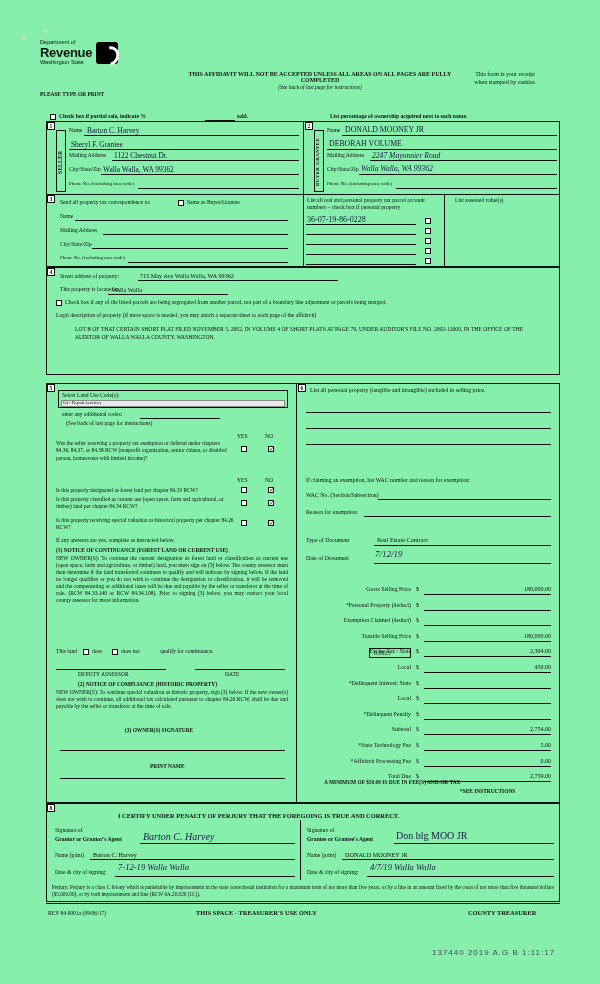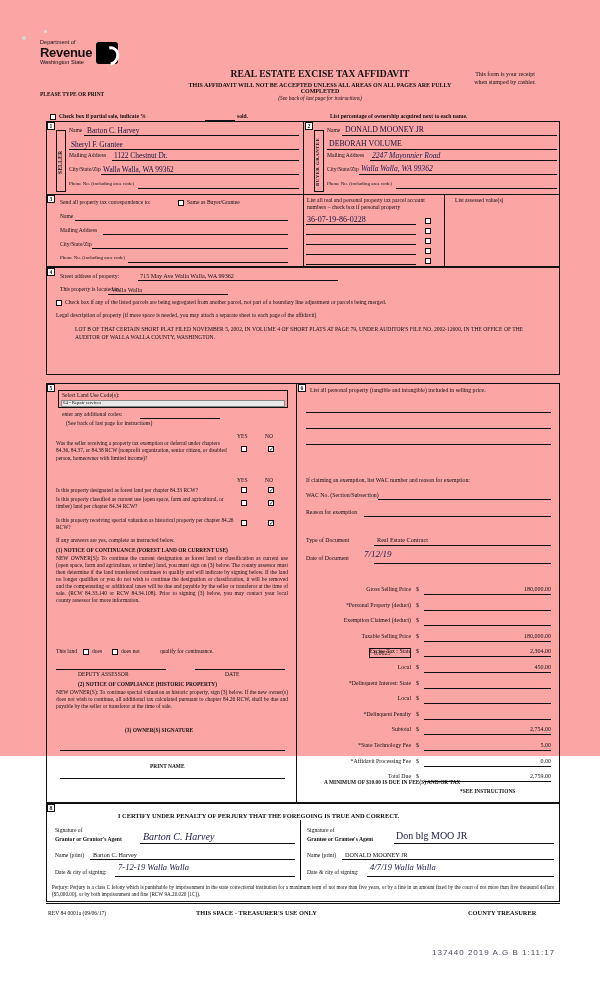--- a/index.html
+++ b/index.html
@@ -10,22 +10,22 @@
     background: #ffffff;
     font-family: "Liberation Serif", serif;
     font-size: 6.2px;
     color: #111;
     position: relative;
     overflow: hidden;
   }
   .page {
     position: absolute;
     left: 0; top: 0;
-    width: 600px; height: 756px;
-    background: #fca5a5;
+    width: 600px; height: 984px;
+    background: #86efac;
   }
   
   .hdr { position: absolute; left: 40px; top: 40px; width: 520px; }
   .logo-row { display: flex; align-items: flex-start; }
   .logo-txt { line-height: 1.05; }
   .logo-dept { font-size: 5.6px; font-family: "Liberation Sans", sans-serif; }
   .logo-rev { font-size: 13px; font-weight: bold; font-family: "Liberation Sans", sans-serif; letter-spacing: -0.3px; }
   .logo-state { font-size: 5.6px; font-family: "Liberation Sans", sans-serif; }
   .logo-mark {
     width: 22px; height: 22px; margin-left: 4px; margin-top: 2px;
@@ -89,21 +89,20 @@
     <div class="logo-row">
       <div class="logo-txt">
         <div class="logo-dept">Department of</div>
         <div class="logo-rev">Revenue</div>
         <div class="logo-state">Washington State</div>
       </div>
       <div class="logo-mark"></div>
     </div>
 
     <div class="title-block">
-      <div class="t1">REAL ESTATE EXCISE TAX AFFIDAVIT</div>
       <div class="t3">THIS AFFIDAVIT WILL NOT BE ACCEPTED UNLESS ALL AREAS ON ALL PAGES ARE FULLY COMPLETED</div>
       <div class="t4">(See back of last page for instructions)</div>
     </div>
 
     <div class="receipt">
       <div>This form is your receipt</div>
       <div>when stamped by cashier.</div>
     </div>
 
     <div class="typeprint">PLEASE TYPE OR PRINT</div>
@@ -279,21 +278,21 @@
   <div class="lbl" style="left:306px; top:492px; font-size:5.8px;">WAC No. (Section/Subsection)</div>
   <div class="ul" style="left:378px; top:499px; width:173px;"></div>
   <div class="lbl" style="left:306px; top:509px; font-size:5.8px;">Reason for exemption</div>
   <div class="ul" style="left:364px; top:516px; width:187px;"></div>
 
   <div class="lbl" style="left:306px; top:537px; font-size:5.8px;">Type of Document</div>
   <div class="typed" style="left:377px; top:536px;">Real Estate Contract</div>
   <div class="ul" style="left:374px; top:545px; width:177px;"></div>
 
   <div class="lbl" style="left:306px; top:555px; font-size:5.8px;">Date of Document</div>
-  <div class="hand" style="left:364px; top:549px; font-size:9px;">7/12/19</div>
+  <div class="hand" style="left:375px; top:549px; font-size:9px;">7/12/19</div>
   <div class="ul" style="left:374px; top:563px; width:177px;"></div>
 
   <div id="tax-rows">
       <div class="lbl" style="left: 306px; top: 586px; width: 105px; text-align: right; font-size: 5.8px;">Gross Selling Price</div>
       <div class="lbl" style="left: 416px; top: 586px; font-size: 6px;">$</div>
       <div class="ul" style="left: 424px; top: 594px; width: 127px;"></div>
       <div class="money" style="left: 424px; top: 586px; width: 127px;">180,000.00</div>
       <div class="lbl" style="left: 306px; top: 601.6px; width: 105px; text-align: right; font-size: 5.8px;">*Personal Property (deduct)</div>
       <div class="lbl" style="left: 416px; top: 601.6px; font-size: 6px;">$</div>
       <div class="ul" style="left: 424px; top: 609.6px; width: 127px;"></div>

